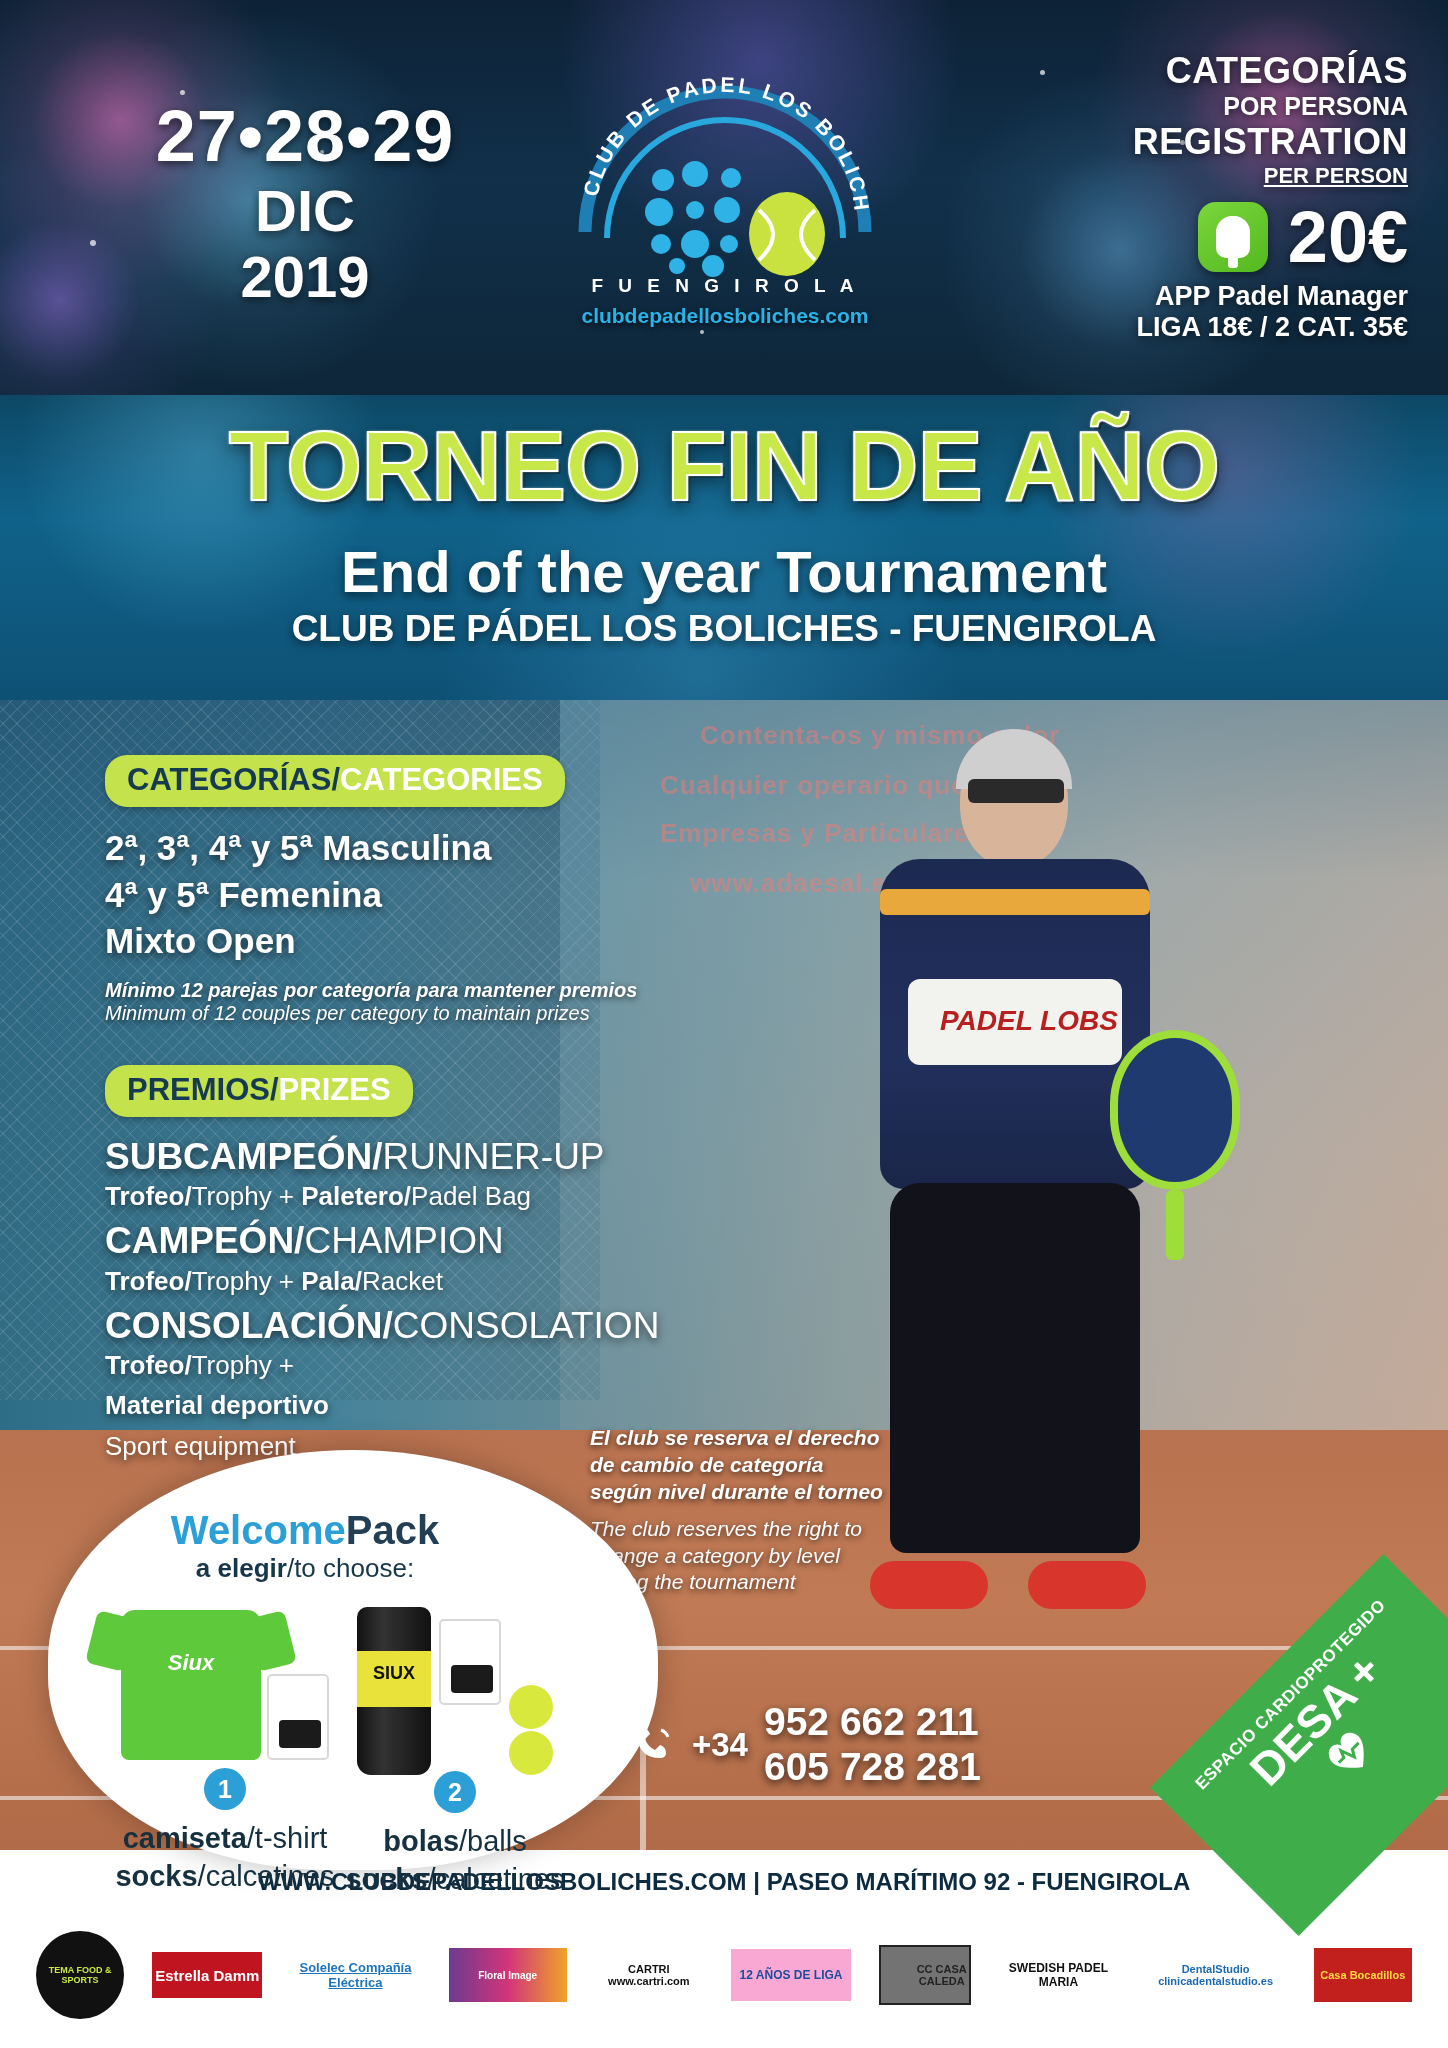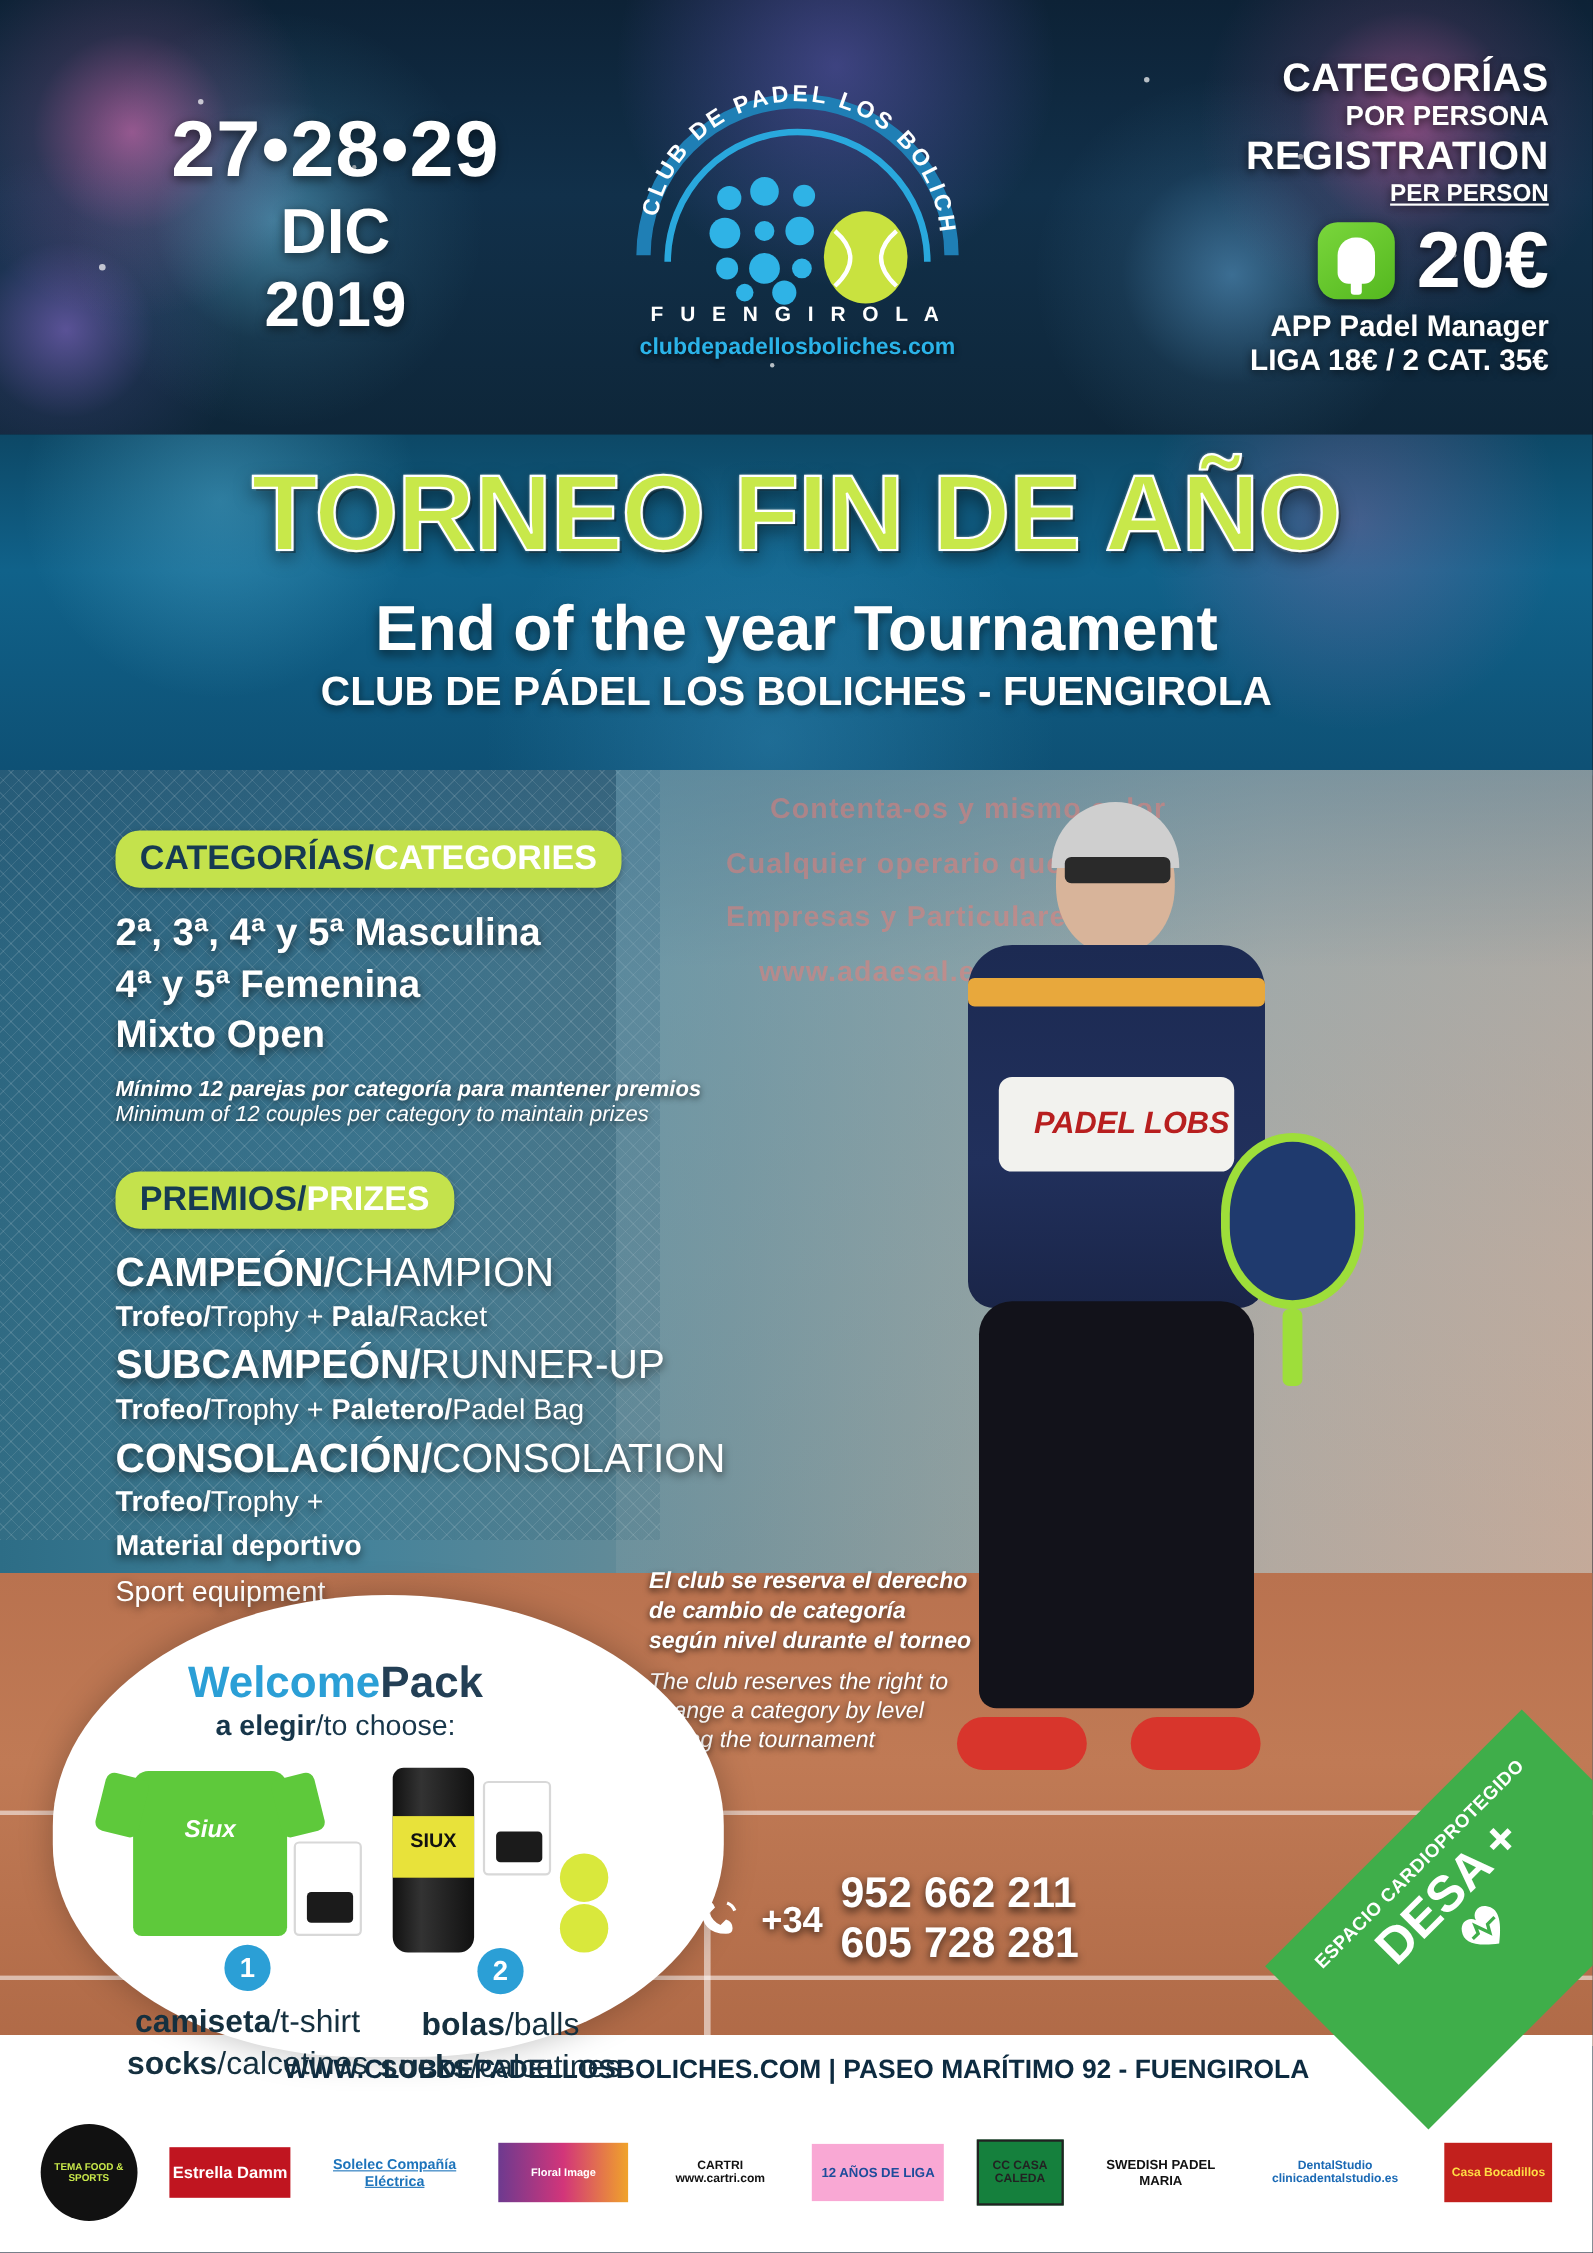--- a/index.html
+++ b/index.html
@@ -428,26 +428,26 @@
       <div class="n2">Minimum of 12 couples per category to maintain prizes</div>
     </div>
   </div>
 
   <div class="prize-box">
     <div class="pill">
       <span>PREMIOS/</span><span class="alt">PRIZES</span>
     </div>
     <div class="prize-list">
       <div>
+        <div class="prize-h"><span>SUBCAMPEÓN/</span><span class="alt">RUNNER-UP</span></div>
+        <div class="prize-s"><span>Trofeo/</span><span class="alt">Trophy + </span><span>Paletero/</span><span class="alt">Padel Bag</span></div>
+      </div>
+      <div>
         <div class="prize-h"><span>CAMPEÓN/</span><span class="alt">CHAMPION</span></div>
         <div class="prize-s"><span>Trofeo/</span><span class="alt">Trophy + </span><span>Pala/</span><span class="alt">Racket</span></div>
-      </div>
-      <div>
-        <div class="prize-h"><span>SUBCAMPEÓN/</span><span class="alt">RUNNER-UP</span></div>
-        <div class="prize-s"><span>Trofeo/</span><span class="alt">Trophy + </span><span>Paletero/</span><span class="alt">Padel Bag</span></div>
       </div>
       <div>
         <div class="prize-h"><span>CONSOLACIÓN/</span><span class="alt">CONSOLATION</span></div>
         <div class="prize-s"><span>Trofeo/</span><span class="alt">Trophy +</span></div>
         <div class="prize-s">Material deportivo</div>
         <div class="prize-s2">Sport equipment</div>
       </div>
     </div>
   </div>
 
@@ -541,21 +541,21 @@
     <div class="sp">
       <div class="sp-badge" style="width:118px;height:54px;background:linear-gradient(90deg,#6d3a8f,#d2357a,#f0a32a);color:#fff;font-size:10px;">Floral Image</div>
     </div>
     <div class="sp">
       <div class="sp-badge" style="width:108px;height:56px;background:#fff;color:#111;font-size:11px;">CARTRI www.cartri.com</div>
     </div>
     <div class="sp">
       <div class="sp-badge" style="width:120px;height:52px;background:#f9a8d4;color:#1d4c9b;font-size:12px;">12 AÑOS DE LIGA</div>
     </div>
     <div class="sp">
-      <div class="sp-badge" style="width:79px;height:60px;background:#15803d;border:2px solid #222;color:#222;font-size:11px;">CC CASA CALEDA</div>
+      <div class="sp-badge" style="width:92px;height:60px;background:#737373;border:2px solid #222;color:#222;font-size:11px;padding-left:33px;">CC CASA CALEDA</div>
     </div>
     <div class="sp">
       <div class="sp-badge" style="width:118px;height:50px;background:#fff;color:#111;font-size:12px;">SWEDISH PADEL MARIA</div>
     </div>
     <div class="sp">
       <div class="sp-badge" style="width:140px;height:48px;background:#fff;color:#1b6ab5;font-size:11px;">DentalStudio clinicadentalstudio.es</div>
     </div>
     <div class="sp">
       <div class="sp-badge" style="width:98px;height:54px;background:#c2201d;color:#ffdd44;font-size:11px;">Casa Bocadillos</div>
     </div>

